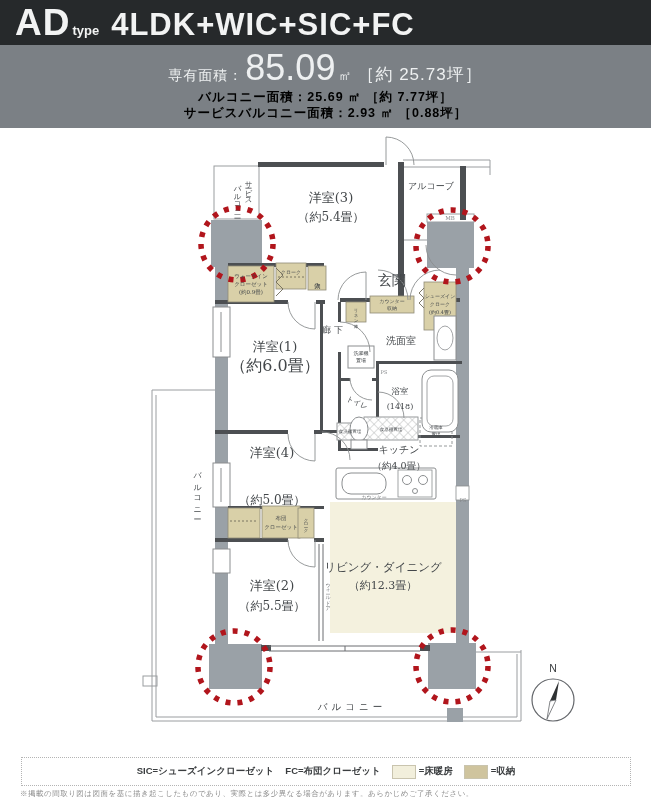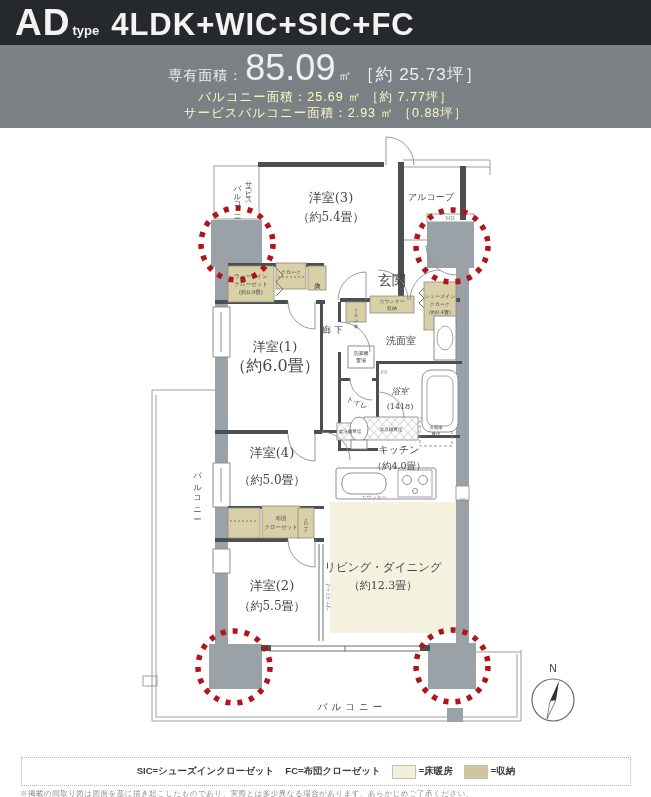--- a/index.html
+++ b/index.html
@@ -11,21 +11,21 @@
   #topbar .brand{font-size:37px;font-weight:bold;letter-spacing:1px;line-height:45px;}
   #topbar .brand-sub{font-size:13px;font-weight:bold;margin-left:2px;}
   #topbar .plan-type{font-size:31px;font-weight:bold;margin-left:12px;letter-spacing:1px;text-align:right;}
   #areabar{position:absolute;left:0;top:45px;width:651px;height:83px;background:#7b8085;
            color:#eef0f1;text-align:center;}
   #areabar .l1{display:flex;justify-content:center;align-items:baseline;margin-top:2px;}
   #areabar .a-label{font-size:14px;letter-spacing:1px;}
   #areabar .a-value{font-size:36px;letter-spacing:0px;margin-left:2px;}
   #areabar .a-unit{font-size:13px;margin-left:3px;}
   #areabar .a-tsubo{font-size:17px;margin-left:6px;letter-spacing:1px;}
-  #areabar .l2,#areabar .l3{font-size:12.5px;color:#fef9c3;letter-spacing:1px;line-height:16px;}
+  #areabar .l2,#areabar .l3{font-size:12.5px;color:#000000;letter-spacing:1px;line-height:16px;font-weight:bold;}
   
   .lbl{position:absolute;transform:translate(-50%,-50%);white-space:nowrap;color:#43474a;
        font-family:"DejaVu Serif",serif;z-index:5;}
   .vtext{writing-mode:vertical-rl;text-orientation:upright;}
   svg{position:absolute;left:0;top:0;z-index:1;}
   
   #legendbox{position:absolute;left:21px;top:757px;width:608px;height:27px;
              border:1px dotted #b4b4b4;display:flex;align-items:center;justify-content:center;
              gap:11px;font-size:9.5px;font-weight:bold;color:#3a3d3f;z-index:5;}
   .swatch{width:22px;height:12px;border:1px solid #c9c4ae;display:inline-block;}
@@ -224,21 +224,21 @@
       <polygon points="550,701 547,719 556,700" fill="#fff" stroke="#63666a" stroke-width="0.8"></polygon>
     </g>
   </svg>
 
   <div class="lbl vtext" style="left:248px;top:188px;font-size:7.5px;">サービス</div>
   <div class="lbl vtext" style="left:237px;top:197px;font-size:7.5px;">バルコニー</div>
 
   <div class="lbl" style="left:331px;top:198px;font-size:13px;">洋室(3)</div>
   <div class="lbl" style="left:331px;top:217px;font-size:12px;">（約5.4畳）</div>
 
-  <div class="lbl" style="left:431px;top:197px;font-size:9px;">アルコーブ</div>
+  <div class="lbl" style="left:431px;top:186px;font-size:9px;">アルコーブ</div>
   <div class="lbl" style="left:450px;top:218px;font-size:5.5px;color:#84878a;">MB</div>
   <div class="lbl" style="left:392px;top:281px;font-size:14px;">玄関</div>
 
   <div class="lbl" style="left:440px;top:296px;font-size:5px;">シューズイン</div>
   <div class="lbl" style="left:440px;top:304px;font-size:5px;">クローク</div>
   <div class="lbl" style="left:440px;top:312px;font-size:5px;">(約0.4畳)</div>
 
   <div class="lbl" style="left:251px;top:276px;font-size:5.5px;">ウォークイン</div>
   <div class="lbl" style="left:251px;top:284px;font-size:5.5px;">クローゼット</div>
   <div class="lbl" style="left:251px;top:292px;font-size:5.5px;">(約0.9畳)</div>
@@ -251,29 +251,29 @@
 
   <div class="lbl" style="left:334px;top:330px;font-size:9px;letter-spacing:3px;">廊下</div>
   <div class="lbl vtext" style="left:356px;top:312px;font-size:4.5px;">リネン庫</div>
   <div class="lbl" style="left:392px;top:301px;font-size:5px;">カウンター</div>
   <div class="lbl" style="left:392px;top:308px;font-size:5px;">収納</div>
 
   <div class="lbl" style="left:401px;top:341px;font-size:10px;">洗面室</div>
   <div class="lbl" style="left:361px;top:353px;font-size:5px;">洗濯機</div>
   <div class="lbl" style="left:361px;top:360px;font-size:5px;">置場</div>
 
-  <div class="lbl" style="left:400px;top:392px;font-size:8.5px;font-style:italic;">浴室</div>
+  <div class="lbl" style="left:400px;top:392px;font-size:8.5px;">浴室</div>
   <div class="lbl" style="left:400px;top:406px;font-size:8px;">(1418)</div>
 
   <div class="lbl" style="left:357px;top:403px;font-size:7.5px;transform:translate(-50%,-50%) rotate(24deg);">トイレ</div>
   <div class="lbl" style="left:384px;top:372px;font-size:5px;color:#84878a;">PS</div>
   <div class="lbl" style="left:463px;top:500px;font-size:5px;color:#84878a;">PS</div>
 
   <div class="lbl" style="left:272px;top:453px;font-size:13px;">洋室(4)</div>
-  <div class="lbl" style="left:272px;top:480px;font-size:12px;">（約5.0畳）</div>
+  <div class="lbl" style="left:272px;top:500px;font-size:12px;">（約5.0畳）</div>
 
   <div class="lbl" style="left:281px;top:518px;font-size:5.5px;">布団</div>
   <div class="lbl" style="left:281px;top:527px;font-size:5.5px;">クローゼット</div>
   <div class="lbl vtext" style="left:306px;top:522px;font-size:4.5px;">クローク</div>
 
   <div class="lbl" style="left:272px;top:586px;font-size:13px;">洋室(2)</div>
   <div class="lbl" style="left:272px;top:606px;font-size:12px;">（約5.5畳）</div>
 
   <div class="lbl vtext" style="left:328px;top:594px;font-size:5px;color:#6e7174;">ウォールドア</div>
 

